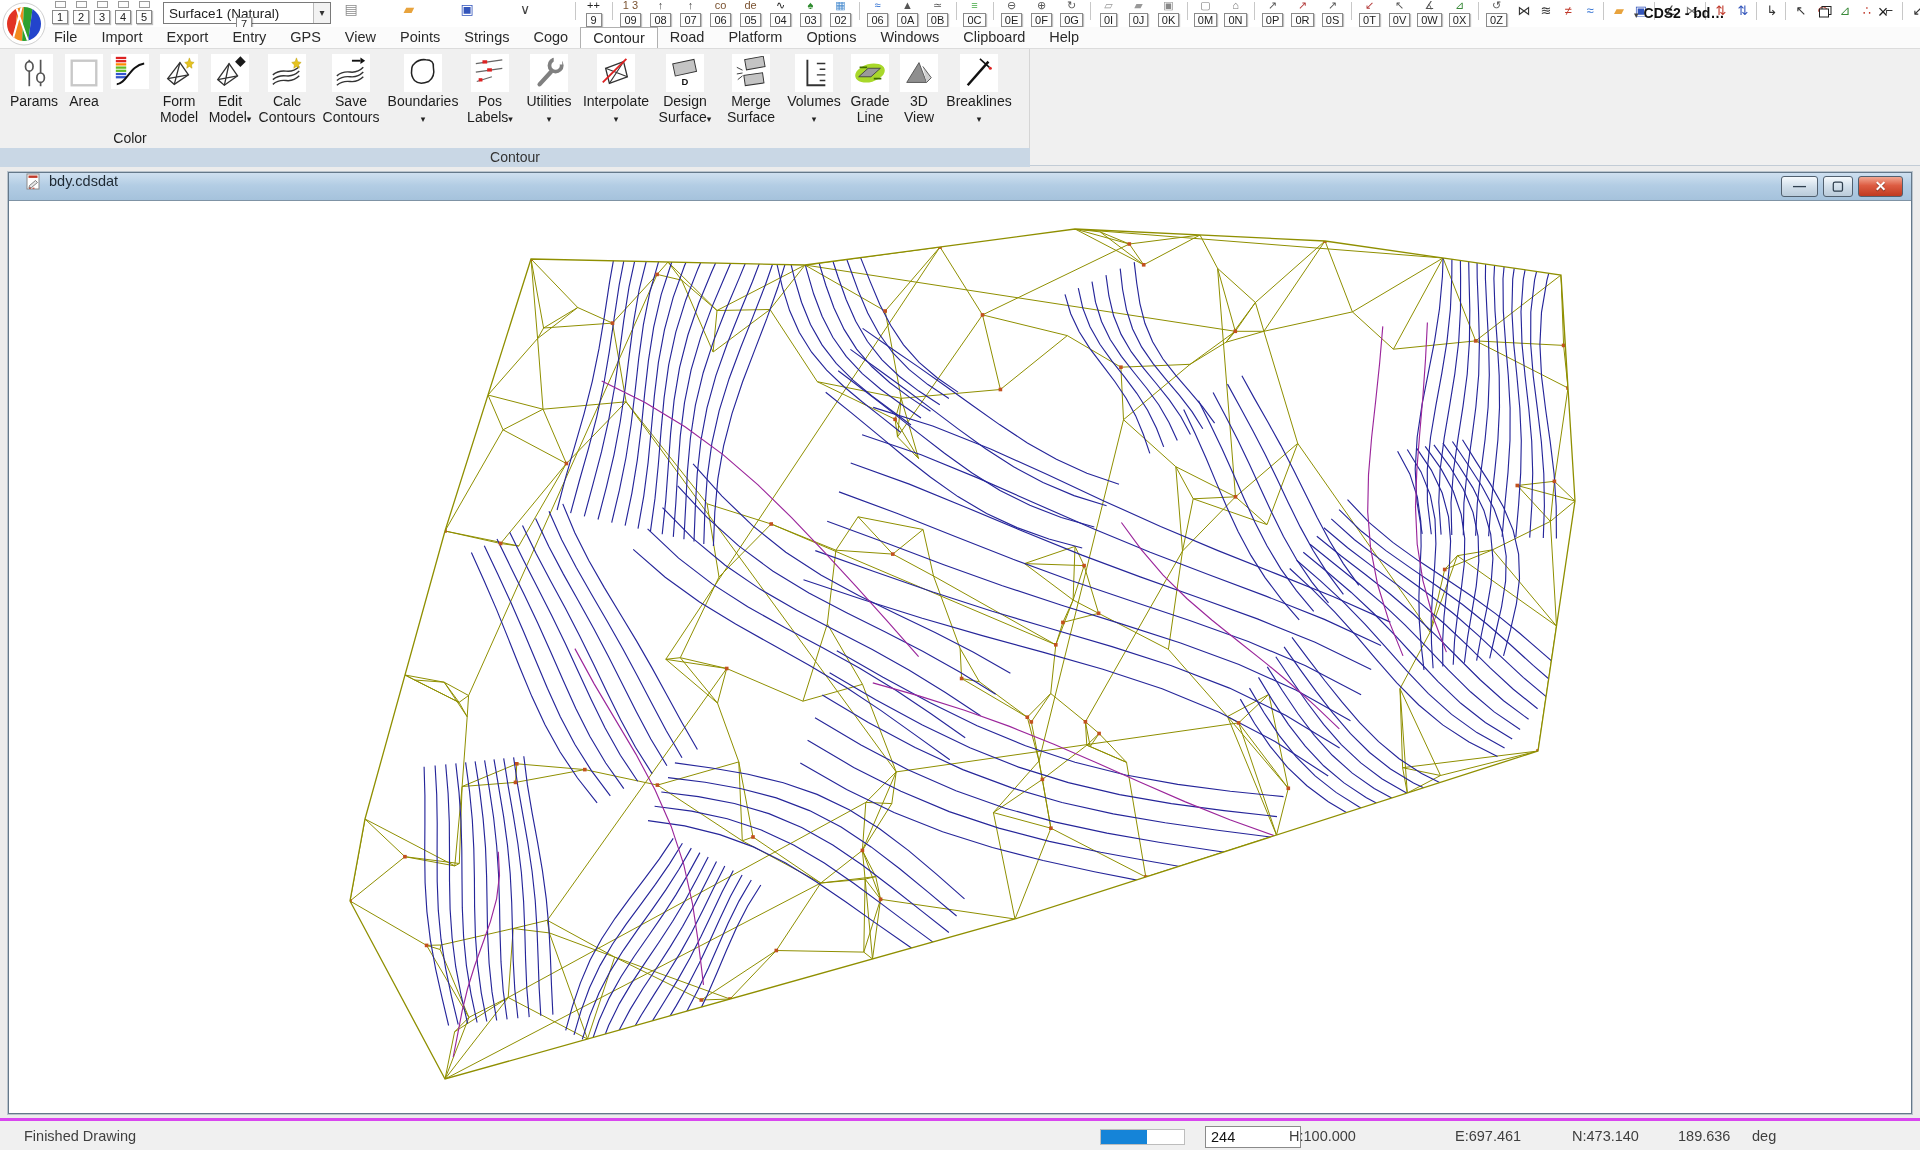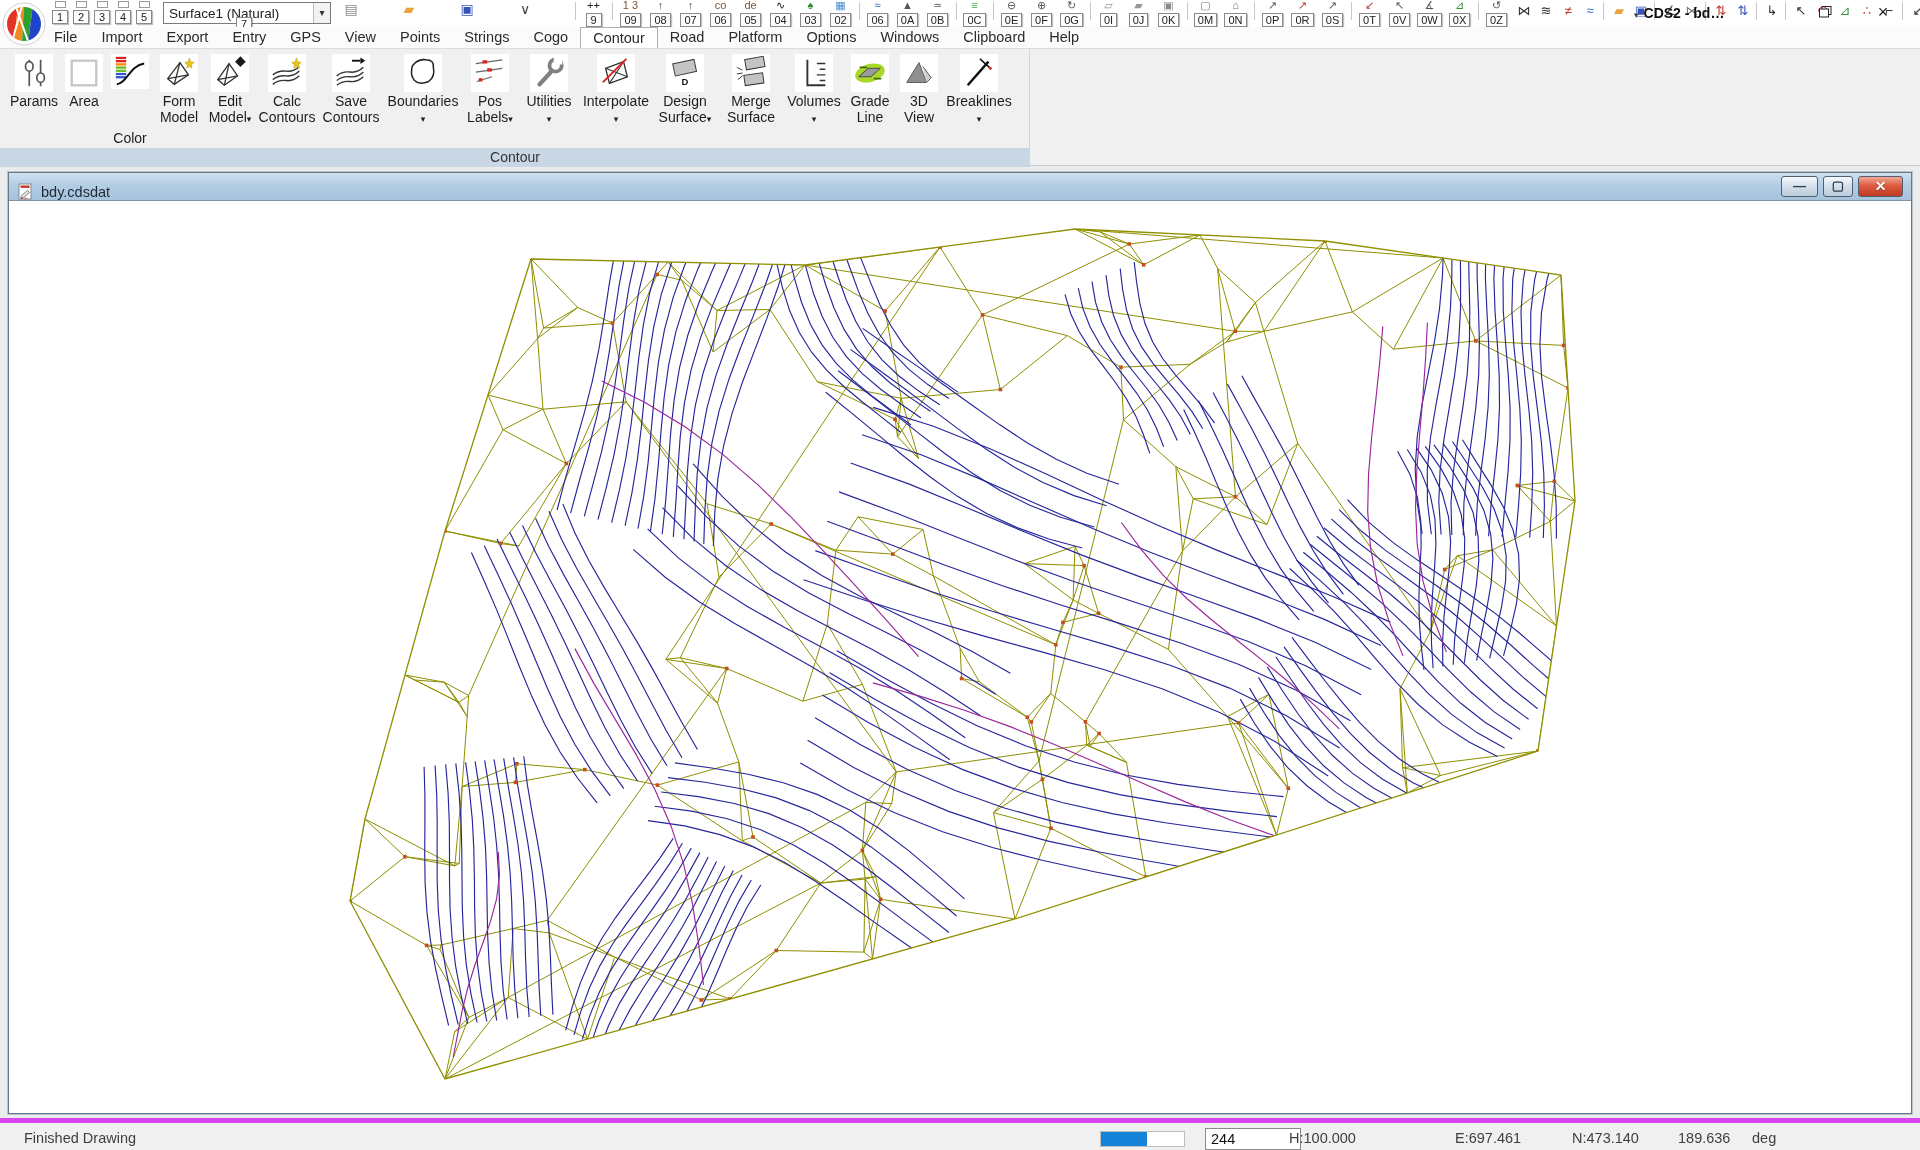--- a/index.html
+++ b/index.html
@@ -47,35 +47,35 @@
   .ricon svg { width:34px; height:34px; }
   .rlbl { margin-top:2px; font-size:14px; line-height:15.5px; color:#1d1d1d; text-align:center; }
   .arr { font-size:9px; color:#222; }
   .gcaption { position:absolute; left:0; top:99px; width:1030px; height:19px; line-height:18px;
               background:#c9d7e5; color:#333; font-size:14px; text-align:center; }
 
   
   .mdi { height:952px; background:#ececec; padding:6px 8px 4px 8px; }
   .childwin { width:100%; height:942px; border:1px solid #64788a; background:#fff; box-shadow:0 0 0 1px #b9c3cc; }
   .child-titlebar { position:relative; height:28px; background:linear-gradient(#cfe0f0,#b3cde4 45%,#a5c2dc);
-                    border-bottom:1px solid #7f93a5; display:flex; align-items:flex-end; padding-left:8px; }
+                    border-bottom:1px solid #7f93a5; display:flex; align-items:flex-start; padding-left:16px; }
   .child-titlebar .doc-ic { width:17px; height:17px; margin-right:7px; }
   .child-title { font-size:14.5px; color:#1e2933; }
   .cbtns { position:absolute; right:8px; top:3px; display:flex; }
   .cbtn { width:37px; height:21px; margin-left:5px; border:1px solid #51606f; border-radius:3px;
           background:linear-gradient(#f6fafd,#d3e0eb 48%,#bacbda); color:#30404f;
           text-align:center; line-height:18px; font-size:13px; font-weight:bold; }
   .cbtn.max { width:30px; }
   .cbtn.close { width:45px; background:linear-gradient(#f2a893,#dd5c42 45%,#bf3a20); color:#fff;
                 text-shadow:0 1px 1px rgba(0,0,0,.45); font-size:14px; }
   .canvas { position:relative; width:100%; height:912px; background:#fff; overflow:hidden; }
   .canvas svg { position:absolute; left:0; top:0; width:100%; height:100%; }
 
   
-  .statusbar { position:relative; height:32px; background:#f0f0f0; border-top:5px solid #d946ef; font-size:14.5px; color:#3f3f3f; }
+  .statusbar { position:relative; height:32px; background:#f0f0f0; border-top:3px solid #d946ef; font-size:14.5px; color:#3f3f3f; }
   .st-left { position:absolute; left:24px; top:7px; }
   .st-progress { position:absolute; left:1100px; top:8px; width:85px; height:16px; border:1px solid #bdbdbd; background:#fff; }
   .st-progress .fill { height:100%; background:#1584d8; }
   .st-counter { position:absolute; left:1205px; top:5px; width:96px; height:22px; border:1px solid #8a8a8a;
                 background:#fff; line-height:20px; padding-left:5px; color:#111; }
   .st-h   { position:absolute; left:1289px; top:7px; }
   .st-e   { position:absolute; left:1455px; top:7px; }
   .st-n   { position:absolute; left:1572px; top:7px; }
   .st-ang { position:absolute; left:1678px; top:7px; }
   .st-deg { position:absolute; left:1752px; top:7px; }

